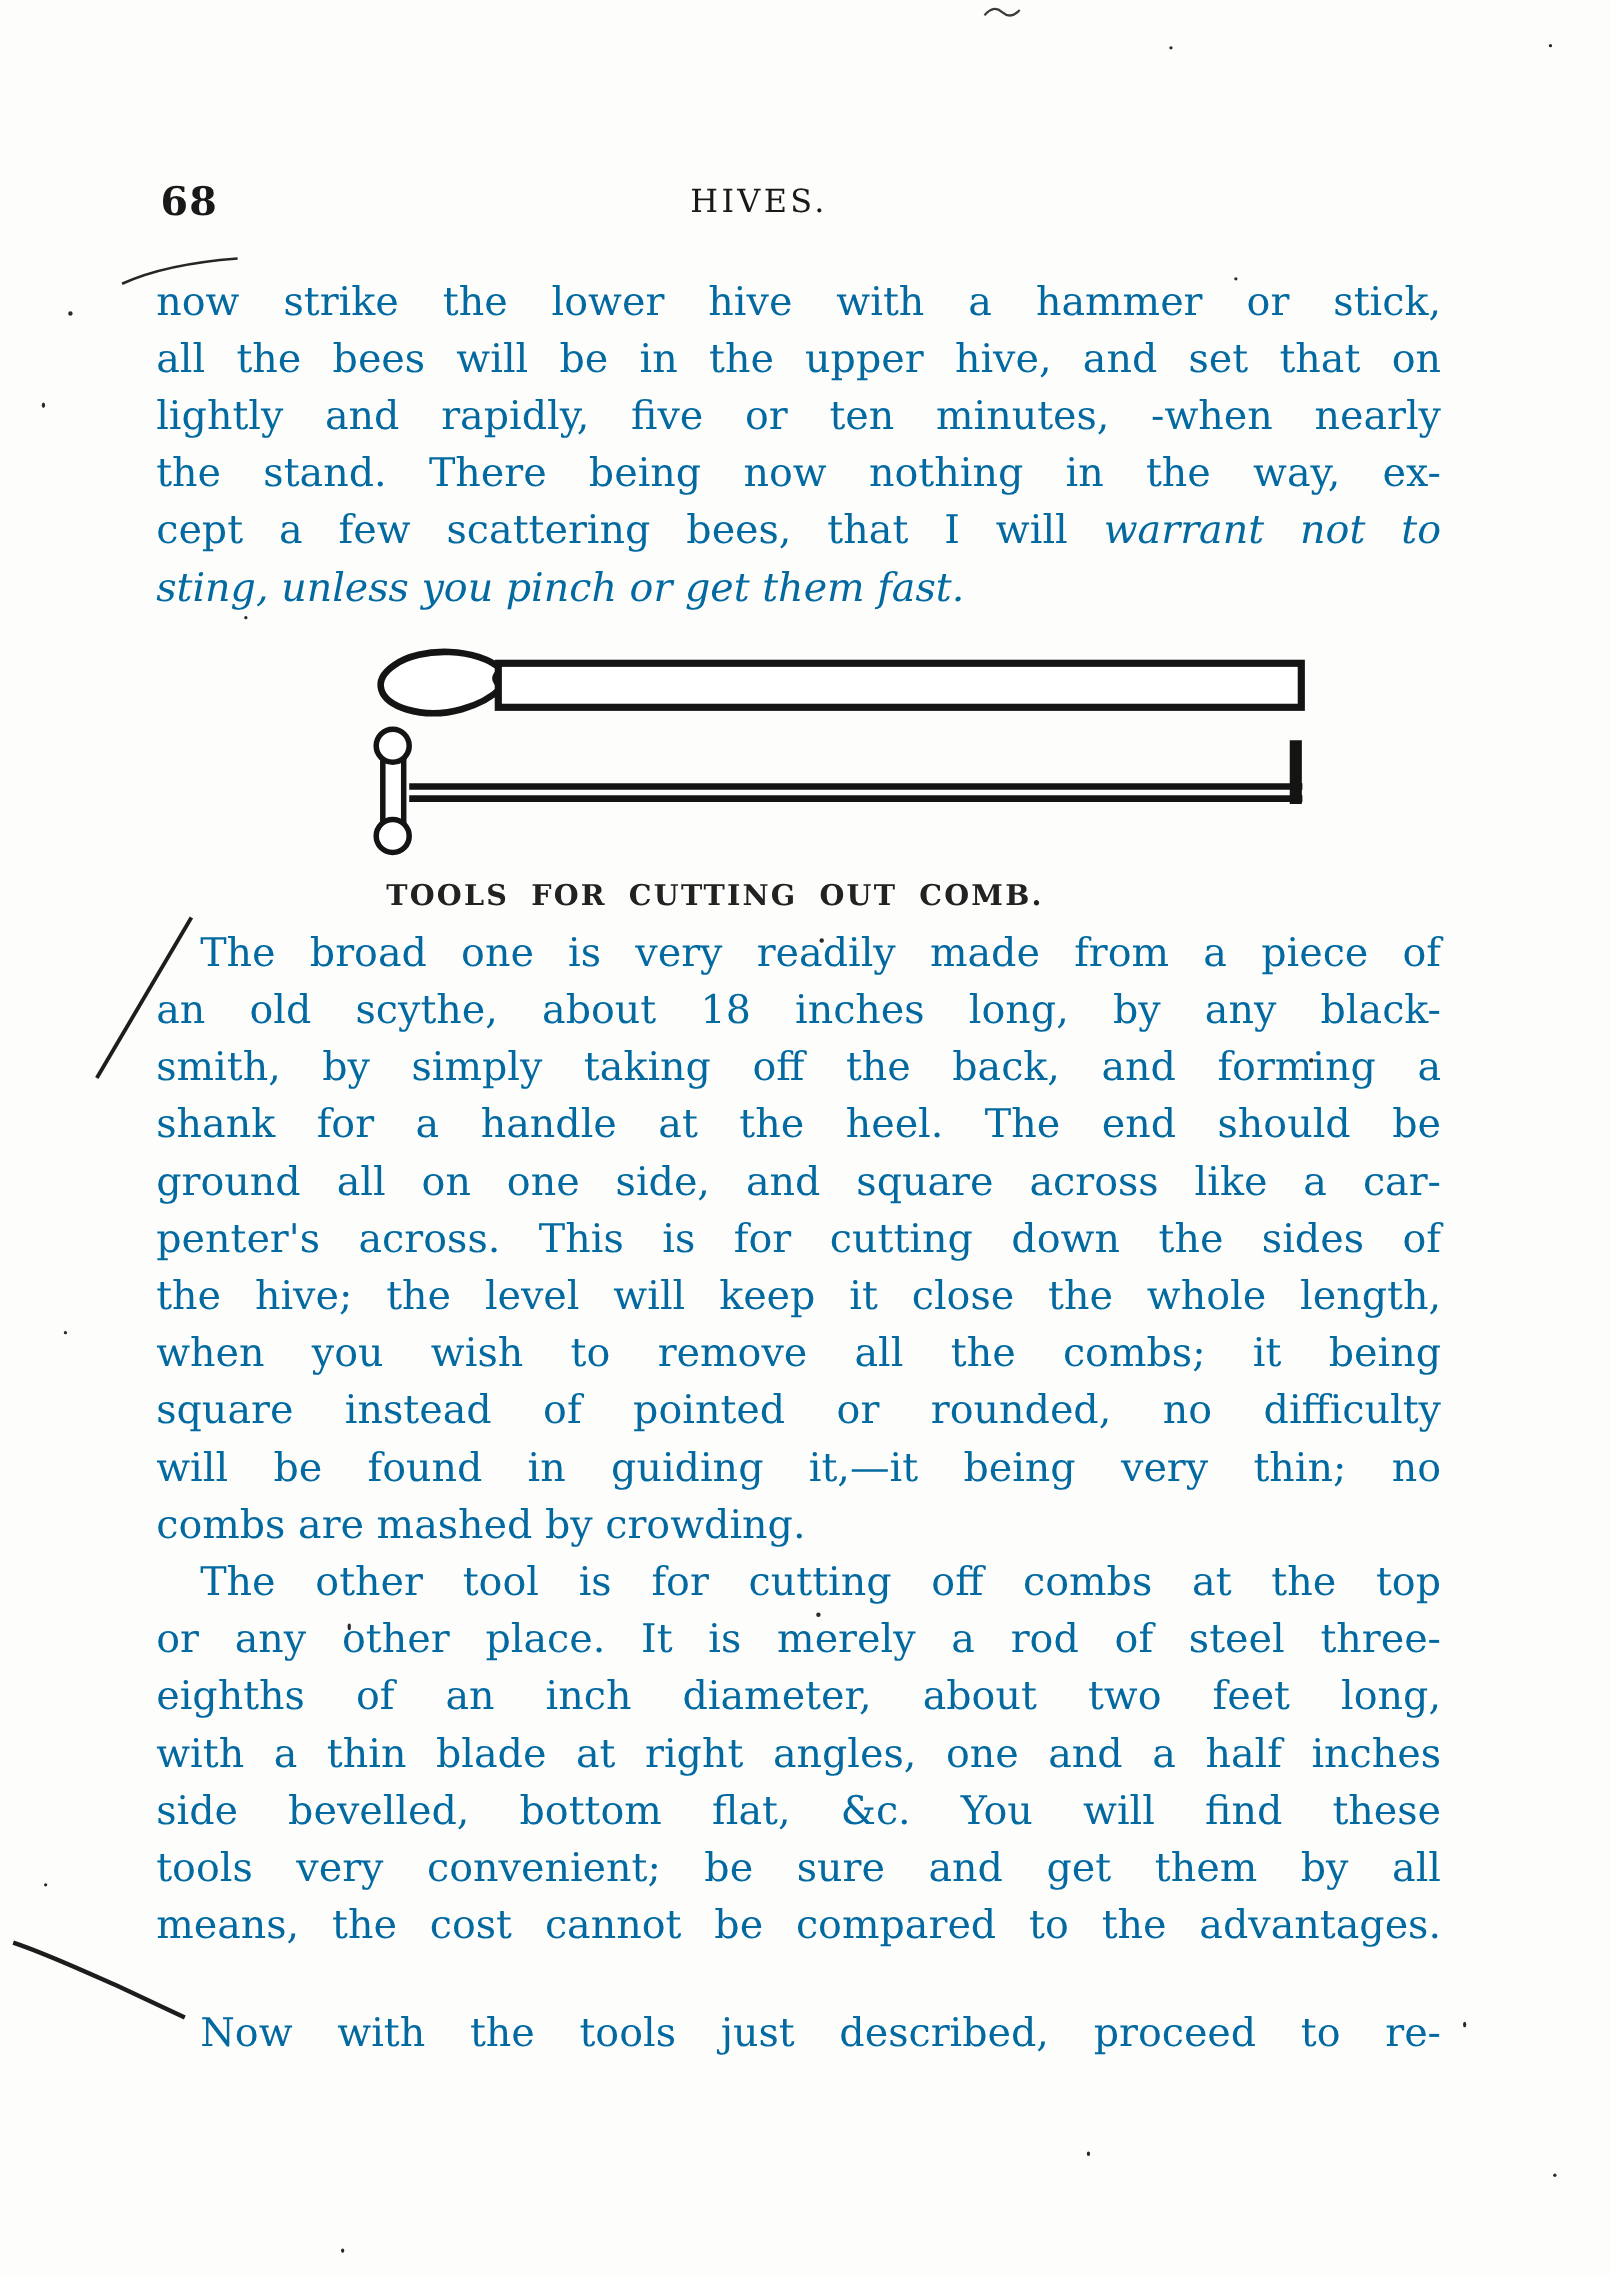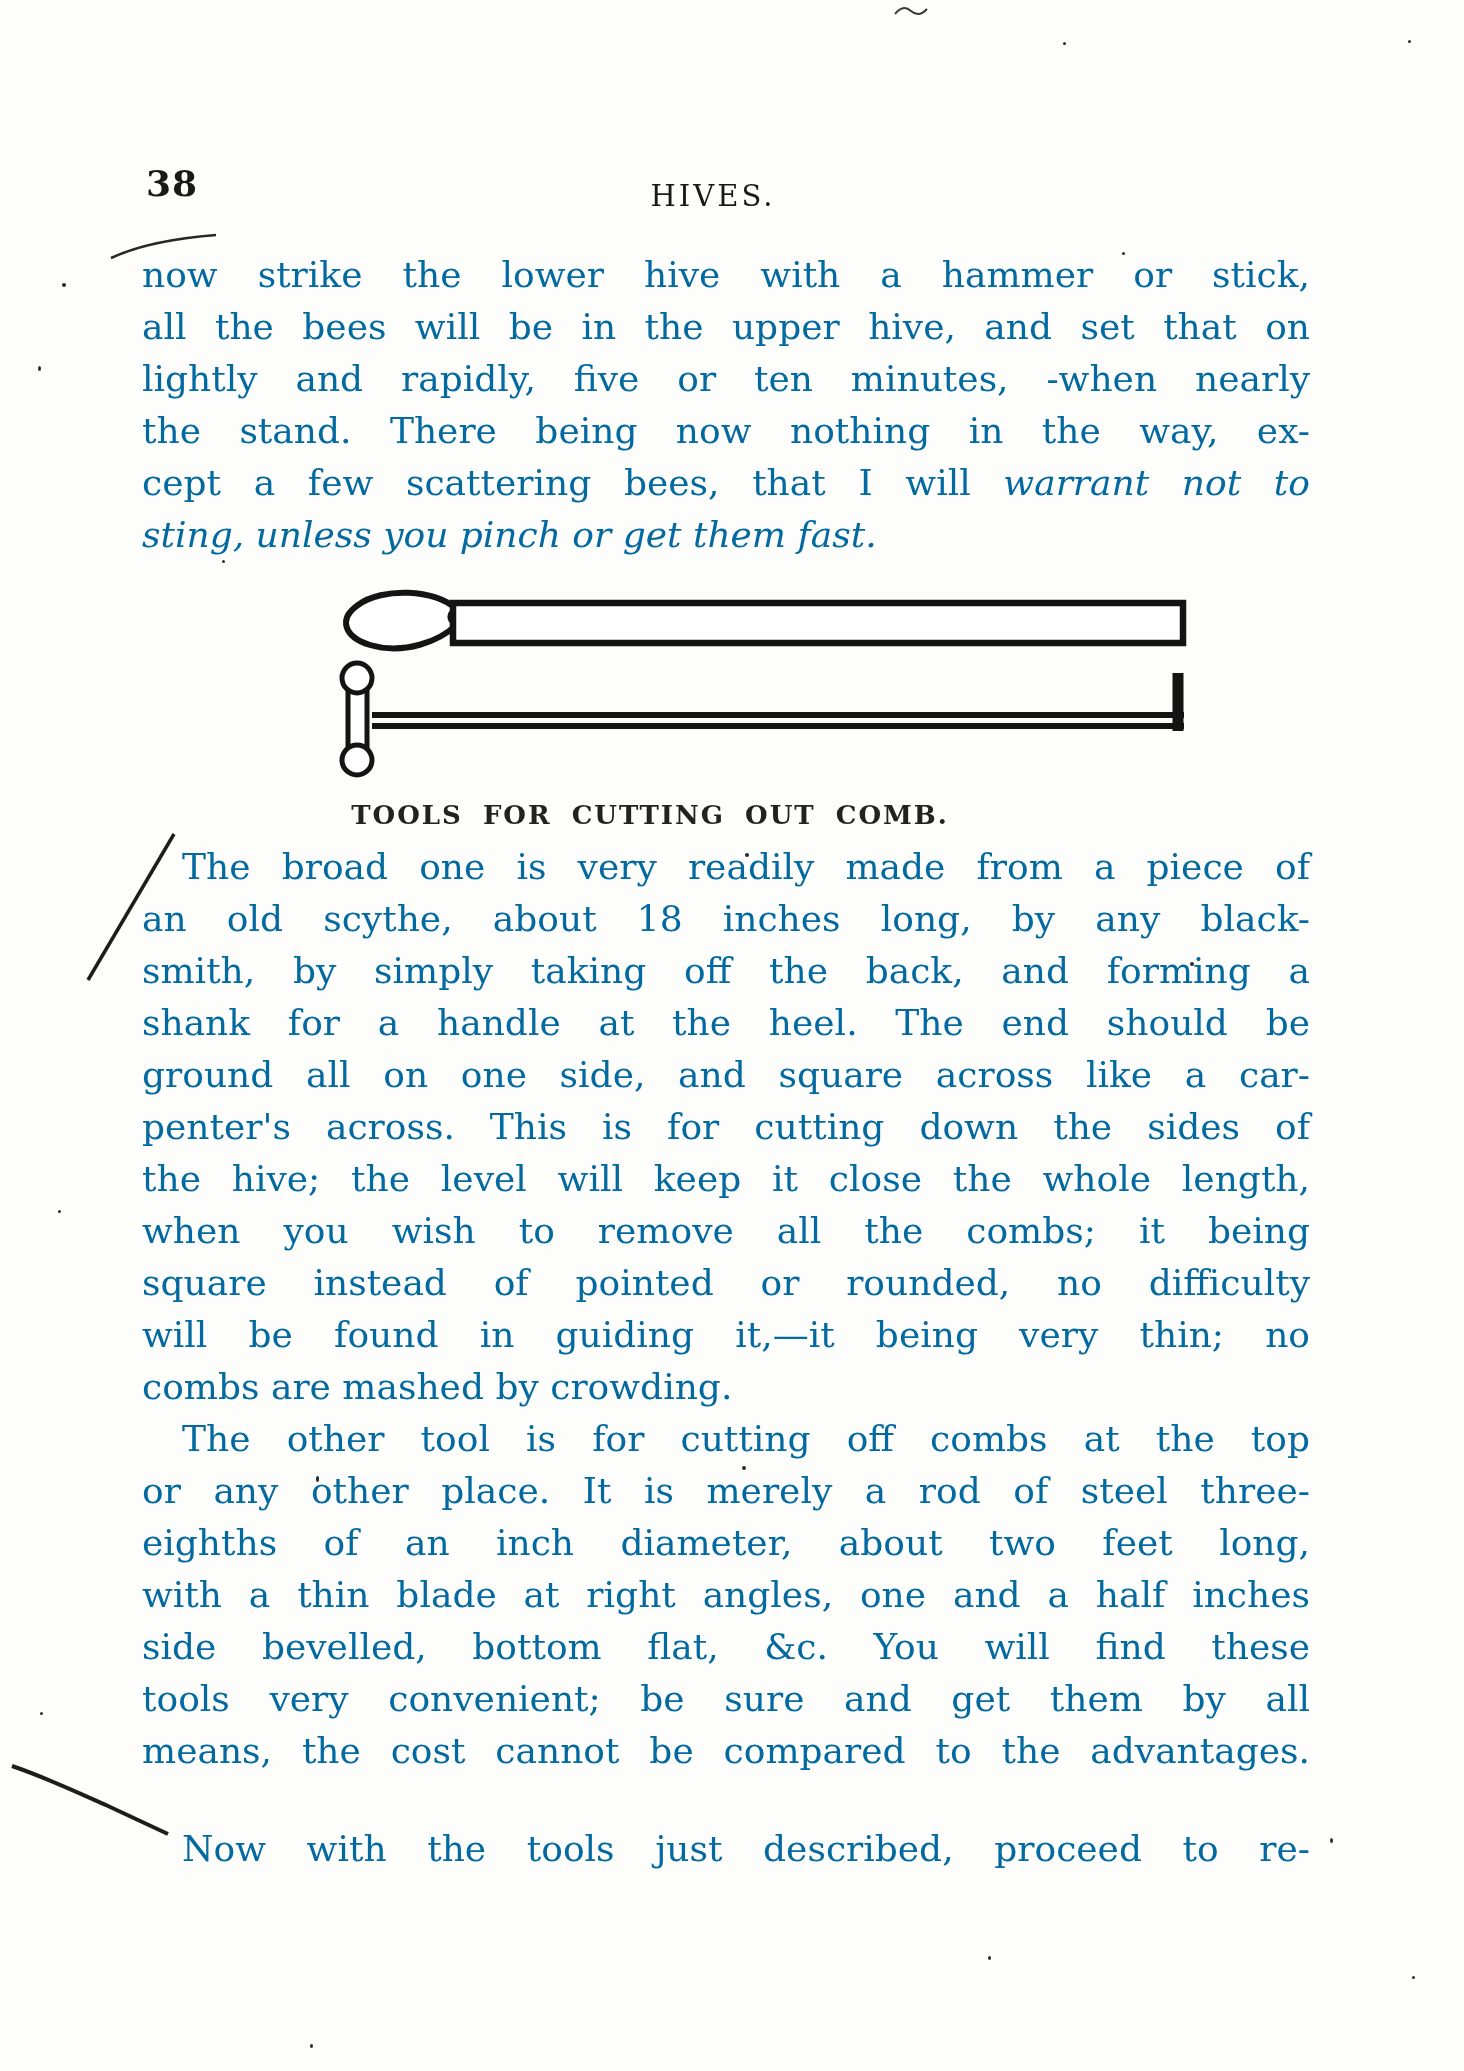--- a/index.html
+++ b/index.html
@@ -11,22 +11,22 @@
     font-family: "DejaVu Serif", "Liberation Serif", serif;
     color: #191919;
     overflow: hidden;
   }
   .running-head { position:absolute; top:160px; left:0; width:100%; height:50px; }
   .page-number {
     position:absolute; left:146px; top:2px;
     font-size:36px; font-weight:bold; letter-spacing:1px;
   }
   .running-title {
-    position:absolute; left:563px; top:6px; width:300px;
-    text-align:center; font-size:29px; letter-spacing:3px;margin-top:13px;
+    position:absolute; left:540px; top:6px; width:300px;
+    text-align:center; font-size:29px; letter-spacing:3px;
   }
   .para {
     position:absolute; left:142px; width:1168px;
     font-size:36px; line-height:52px;
     color:#0369a1;
   }
   .para .line { text-align:justify; text-align-last:justify; white-space:nowrap0; }
   .para .line.flush { text-align-last:left; }
   .para .line.indent { text-indent:40px; }
   .para .line .it { font-style:italic; }
@@ -42,21 +42,21 @@
   }
   .artifact { position:absolute; }
   .speck { position:absolute; background:#2a2a2a; border-radius:50%; }
 </style>
 </head>
 <body>
 
 <div class="page">
 
   <div class="running-head">
-    <span class="page-number">38</span>
+    <span class="page-number">68</span>
     <span class="running-title">HIVES.</span>
   </div>
 
   <div class="para p1">
       <div class="line"><span>now strike the lower hive with a hammer or stick,</span></div>
       <div class="line"><span>all the bees will be in the upper hive, and set that on</span></div>
       <div class="line"><span>lightly and rapidly, five or ten minutes, -when nearly</span></div>
       <div class="line"><span>the stand.  There being now nothing in the way, ex-</span></div>
       <div class="line"><span>cept a few scattering bees, that I will </span><span class="it">warrant not to</span></div>
       <div class="line flush"><span class="it">sting, unless you pinch or get them fast.</span></div>

